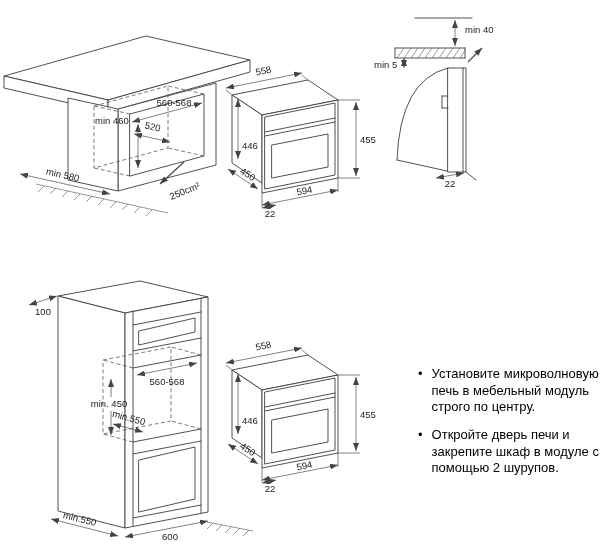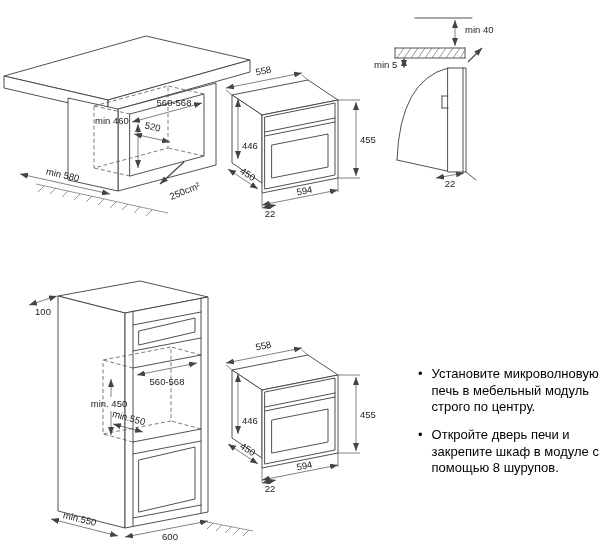--- a/index.html
+++ b/index.html
@@ -202,17 +202,17 @@
     </g>
   </svg>
 
   <div class="instr">
     <div class="item">
       <span class="blt">•</span>
       <span>Установите микроволновую печь в мебельный модуль строго по центру.</span>
     </div>
     <div class="item">
       <span class="blt">•</span>
-      <span>Откройте дверь печи и закрепите шкаф в модуле с помощью 8 шурупов.</span>
+      <span>Откройте дверь печи и закрепите шкаф в модуле с помощью 2 шурупов.</span>
     </div>
   </div>
 
 </div>
 
 </body></html>

